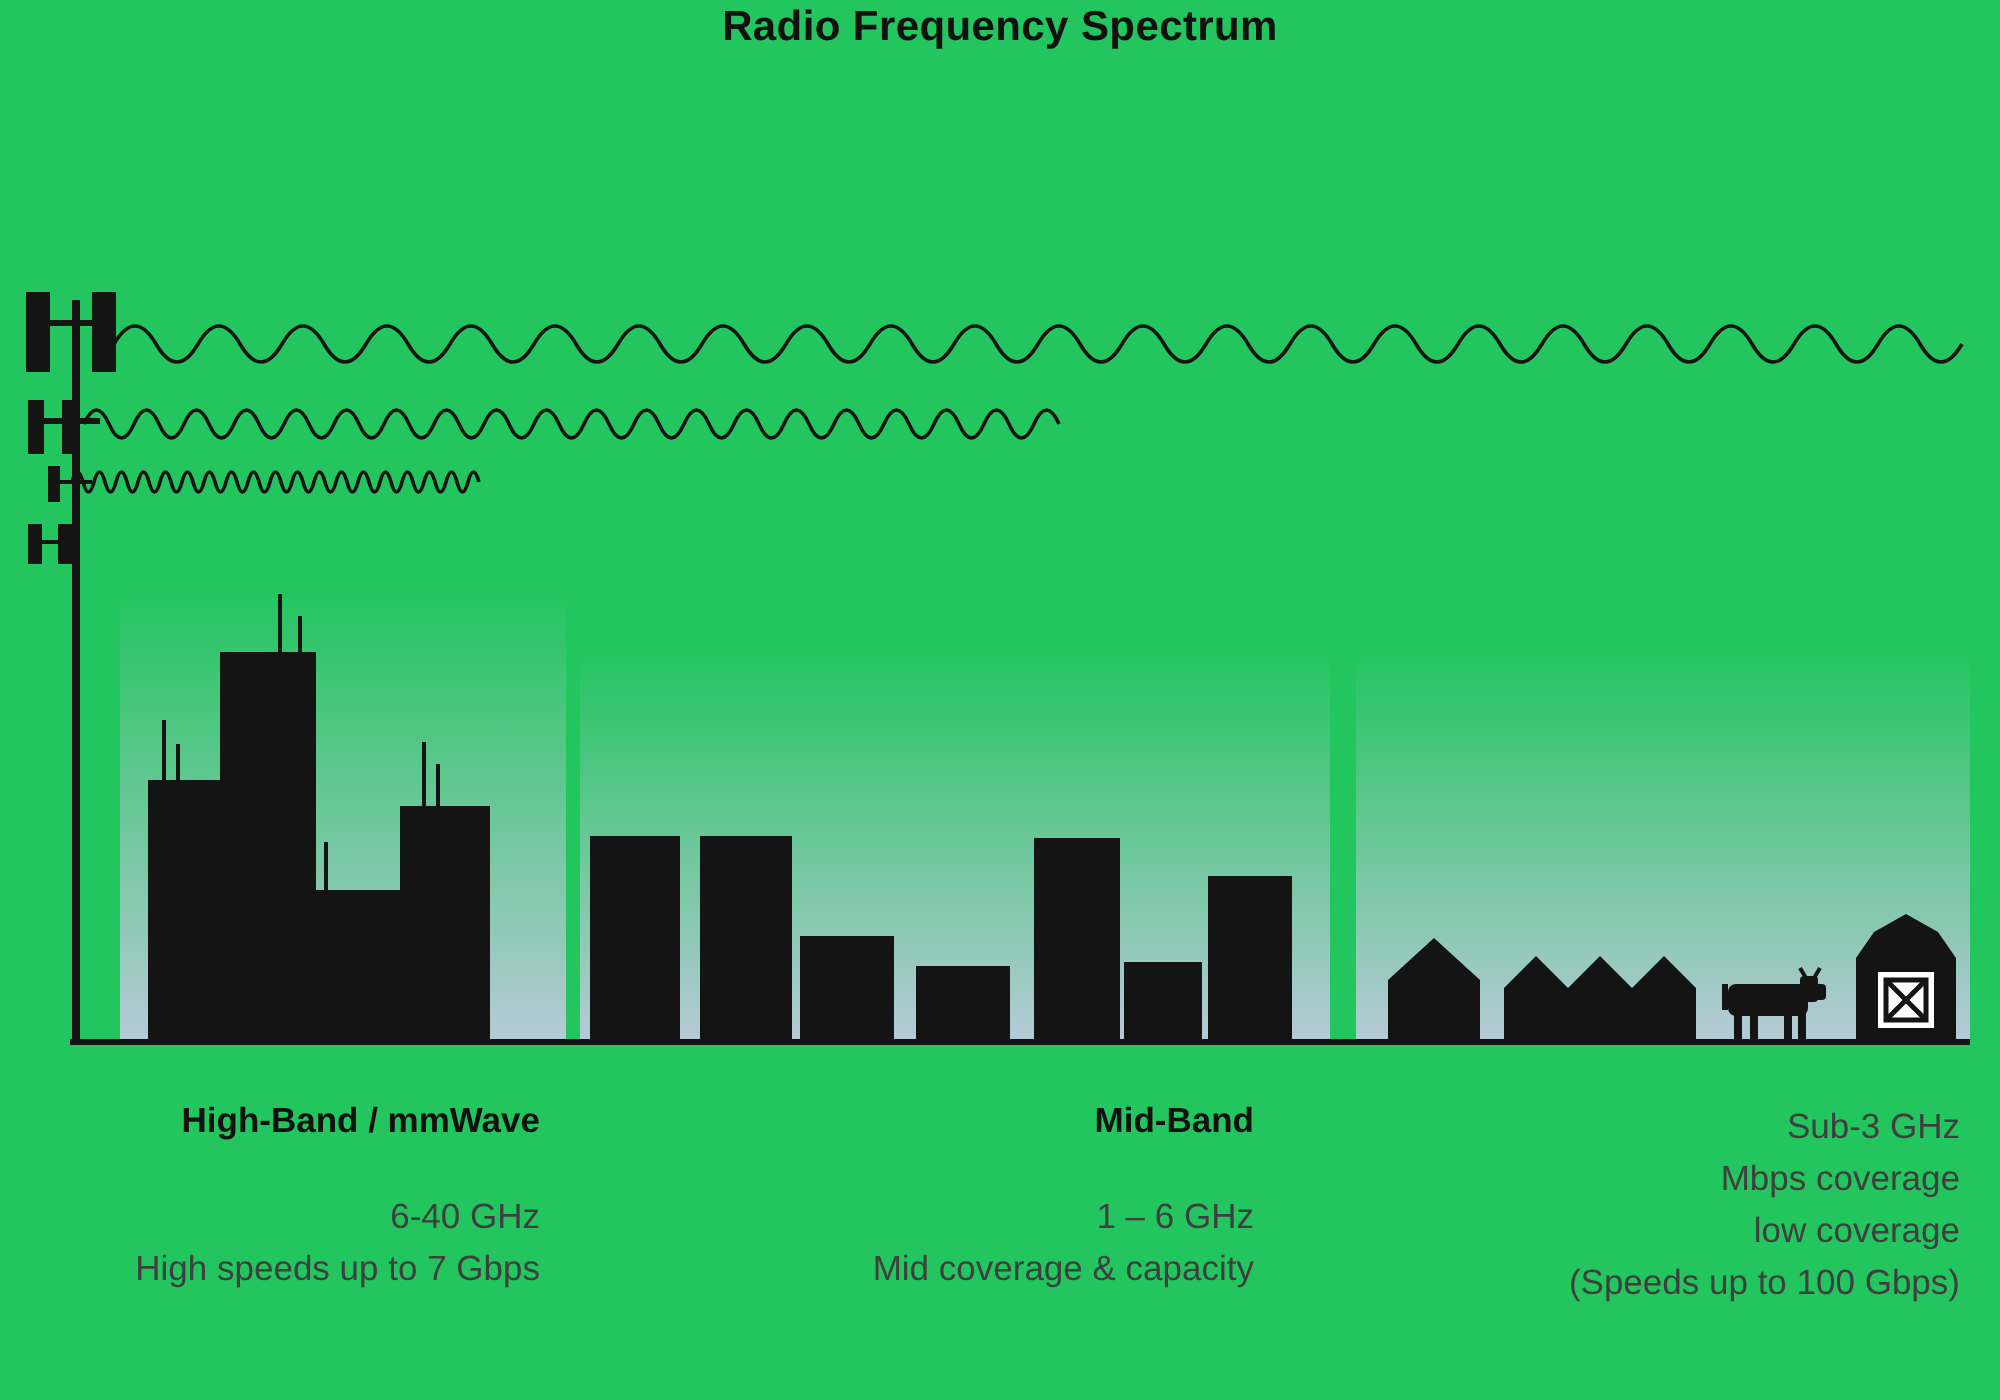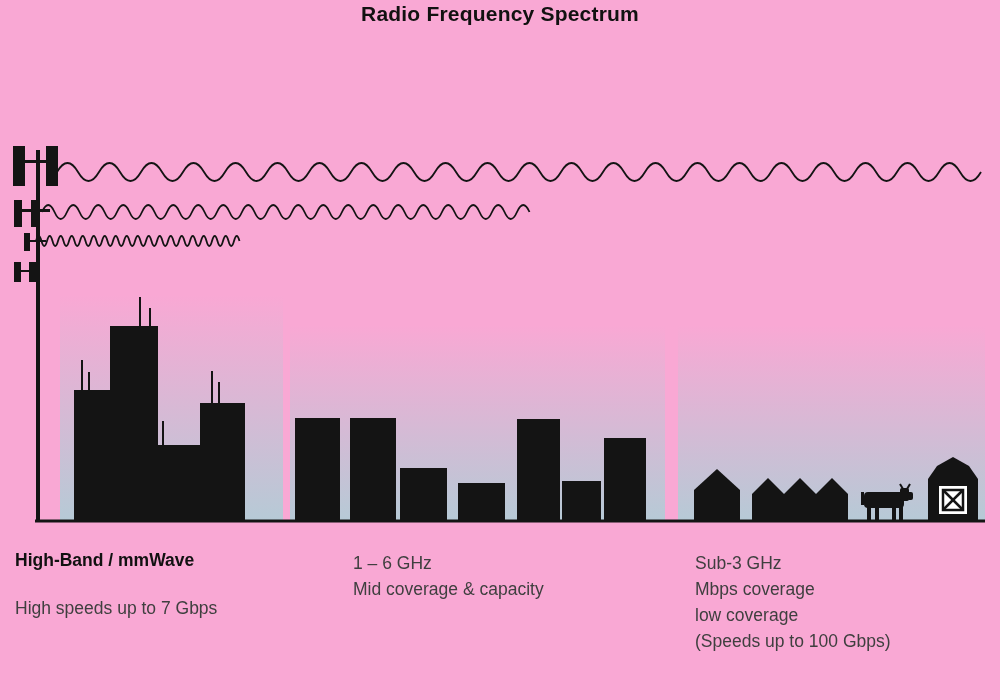--- a/index.html
+++ b/index.html
@@ -1,34 +1,34 @@
 <!DOCTYPE html>
 <html style="--silhouette: #141414; --wave: #141414; --heading: #111111; --text: #3f3f3f; --panel-bottom: #b6cad6; --panel-top: #ffffff;"><head>
 <meta charset="utf-8">
 <style>
   * { margin:0; padding:0; box-sizing:border-box; }
   html,body { background:#ffffff; }
   body { font-family:"Liberation Sans", sans-serif; }
   .canvas {
     position:relative; width:1000px; height:700px;
-    background:#f9a8d4; overflow:hidden;
+    background:#22c55e; overflow:hidden;
   }
   .title {
     position:absolute; top:2px; left:0; width:100%;
     text-align:center; font-size:21px; font-weight:700;
     color:var(--heading,#111111); letter-spacing:.2px;
   }
   svg.gfx { position:absolute; left:0; top:0; }
   .sil  { fill:var(--silhouette,#141414); }
   .line { stroke:var(--silhouette,#141414); }
   .wave path { stroke:var(--wave,#141414); fill:none; stroke-width:1.8; }
   .grad-bottom { stop-color:var(--panel-bottom,#b6cad6); stop-opacity:1; }
   .grad-top    { stop-color:var(--panel-bottom,#b6cad6); stop-opacity:0; }
   .band-text {
-    position:absolute; text-align:left;
+    position:absolute; text-align:right;
     color:var(--text,#3f3f3f);
   }
   .band-text h2 {
     font-size:17.5px; font-weight:700; color:var(--heading,#111111);
     margin-bottom:24px;
   }
   .band-text p { font-size:17.5px; line-height:26px; }
   .band-high { left:15px;  top:550px; width:255px; }
   .band-mid  { left:353px; top:550px; width:274px; }
   .band-low  { left:695px; top:550px; width:285px; }
@@ -127,24 +127,26 @@
         <line class="line" x1="943" y1="490" x2="963" y2="510" stroke-width="2.5"></line>
         <line class="line" x1="963" y1="490" x2="943" y2="510" stroke-width="2.5"></line>
       </g>
     </g>
 
     <line class="line" x1="35" y1="521" x2="985" y2="521" stroke-width="3"></line>
   </svg>
 
   <div class="band-text band-high">
     <h2>High-Band / mmWave</h2>
+    <p>6-40 GHz</p>
     <p>High speeds up to 7 Gbps</p>
   </div>
 
   <div class="band-text band-mid">
+    <h2>Mid-Band</h2>
     <p>1 – 6 GHz</p>
     <p>Mid coverage &amp; capacity</p>
   </div>
 
   <div class="band-text band-low">
     <p>Sub-3 GHz</p>
     <p>Mbps coverage</p>
     <p>low coverage</p>
     <p>(Speeds up to 100 Gbps)</p>
   </div>

